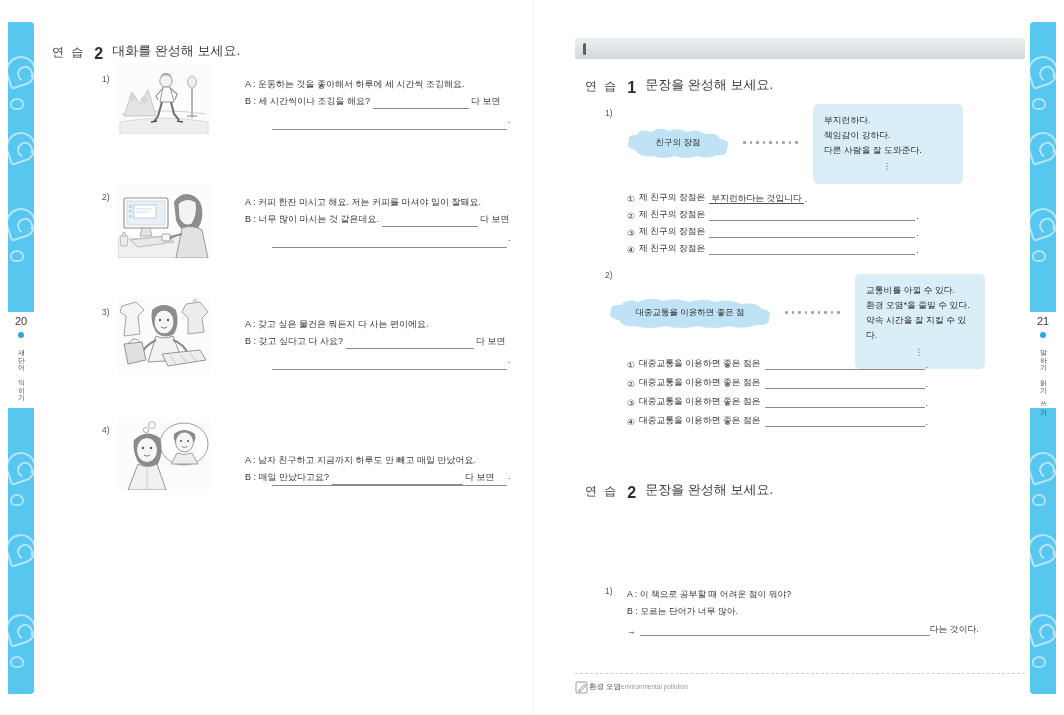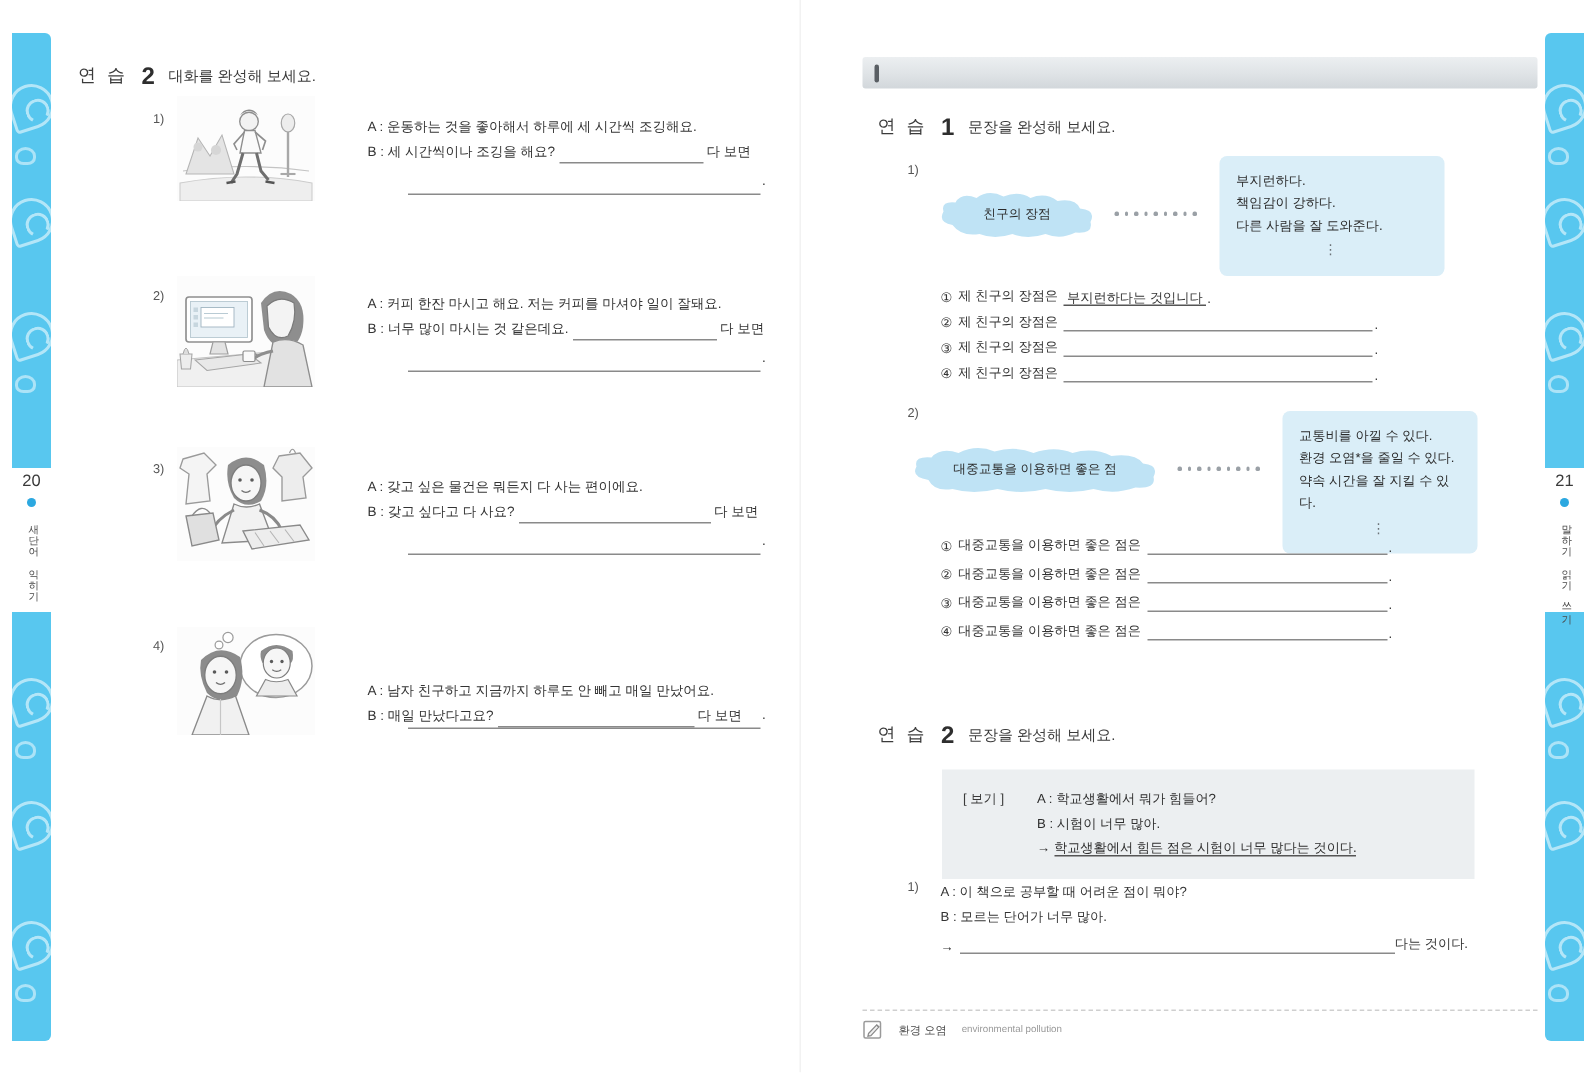--- a/index.html
+++ b/index.html
@@ -54,21 +54,21 @@
   .page.left  { left: 40px;  width: 530px; }
   .page.right { left: 575px; width: 450px; }
 
   
   .gutter { position: absolute; left: 533px; top: 0; width: 1px; height: 715px; background: #f2f2f2; }
 
   
   .ex-head { display: flex; align-items: flex-end; gap: 9px; }
   .ex-label { font-size: 12px; color: #3b3b3b; letter-spacing: 2px; }
   .ex-num { font-size: 16px; font-weight: bold; color: #2e2e2e; line-height: .95; }
-  .ex-instr { font-size: 10px; color: #3b3b3b; padding-bottom: 1px; }
+  .ex-instr { font-size: 13px; color: #3b3b3b; padding-bottom: 1px; }
 
   
   .item { position: absolute; }
   .item-no { position: absolute; font-size: 8.5px; color: #555; }
   .illus {
     position: absolute;
     background: #fbfbfb;
     overflow: hidden;
   }
   .dlg { position: absolute; font-size: 9px; color: #333; line-height: 1.85; }
@@ -119,21 +119,21 @@
   .samplebox {
     position: absolute; background: #eceff1; padding: 11px 14px 12px 14px;
     display: flex; gap: 22px; font-size: 8.8px; color: #2e2e2e; line-height: 1.9;
   }
   .samplebox .tag { color: #3a3a3a; white-space: nowrap; }
   .samplebox u { text-decoration: none; border-bottom: 1px solid #555; }
 
   .footnote {
     position: absolute; left: 0; bottom: 22px; width: 450px;
     border-top: 1px dashed #cfcfcf; padding-top: 6px;
-    display: flex; align-items: center; gap: 10px;
+    display: flex; align-items: center; gap: 0;
   }
   .footnote .fn-ko { font-size: 7.5px; color: #4a4a4a; }
   .footnote .fn-en { font-size: 6.5px; color: #9a9a9a; }
   .pencil-icon { width: 14px; height: 13px; }
 </style>
 </head>
 <body>
 
 <div class="spread">
 
@@ -486,31 +486,20 @@
         <span class="dotend">.</span>
       </div>
     </div>
 
     <div class="ex-head" style="position:absolute;left:10px;top:481px;">
       <span class="ex-label">연 습</span>
       <span class="ex-num">2</span>
       <span class="ex-instr">문장을 완성해 보세요.</span>
     </div>
 
-    <div class="samplebox" style="left:53px;top:513px;width:355px;">
-      <div class="tag">[ 보기 ]</div>
-      <div>
-        <div>A : 학교생활에서 뭐가 힘들어?</div>
-        <div>B : 시험이 너무 많아.</div>
-        <div>
-          <span>→</span>
-          <u>학교생활에서 힘든 점은 시험이 너무 많다는 것이다.</u>
-        </div>
-      </div>
-    </div>
 
     <div>
       <div class="item-no" style="position:absolute;left:30px;top:586px;">1)</div>
       <div style="position:absolute;left:52px;top:586px;font-size:8.8px;color:#333;line-height:1.95;">
         <div>A : 이 책으로 공부할 때 어려운 점이 뭐야?</div>
         <div>B : 모르는 단어가 너무 많아.</div>
       </div>
       <div class="ansline" style="left:52px;top:624px;">
         <span class="lead">→</span>
         <span class="fill" style="width:290px"></span>

